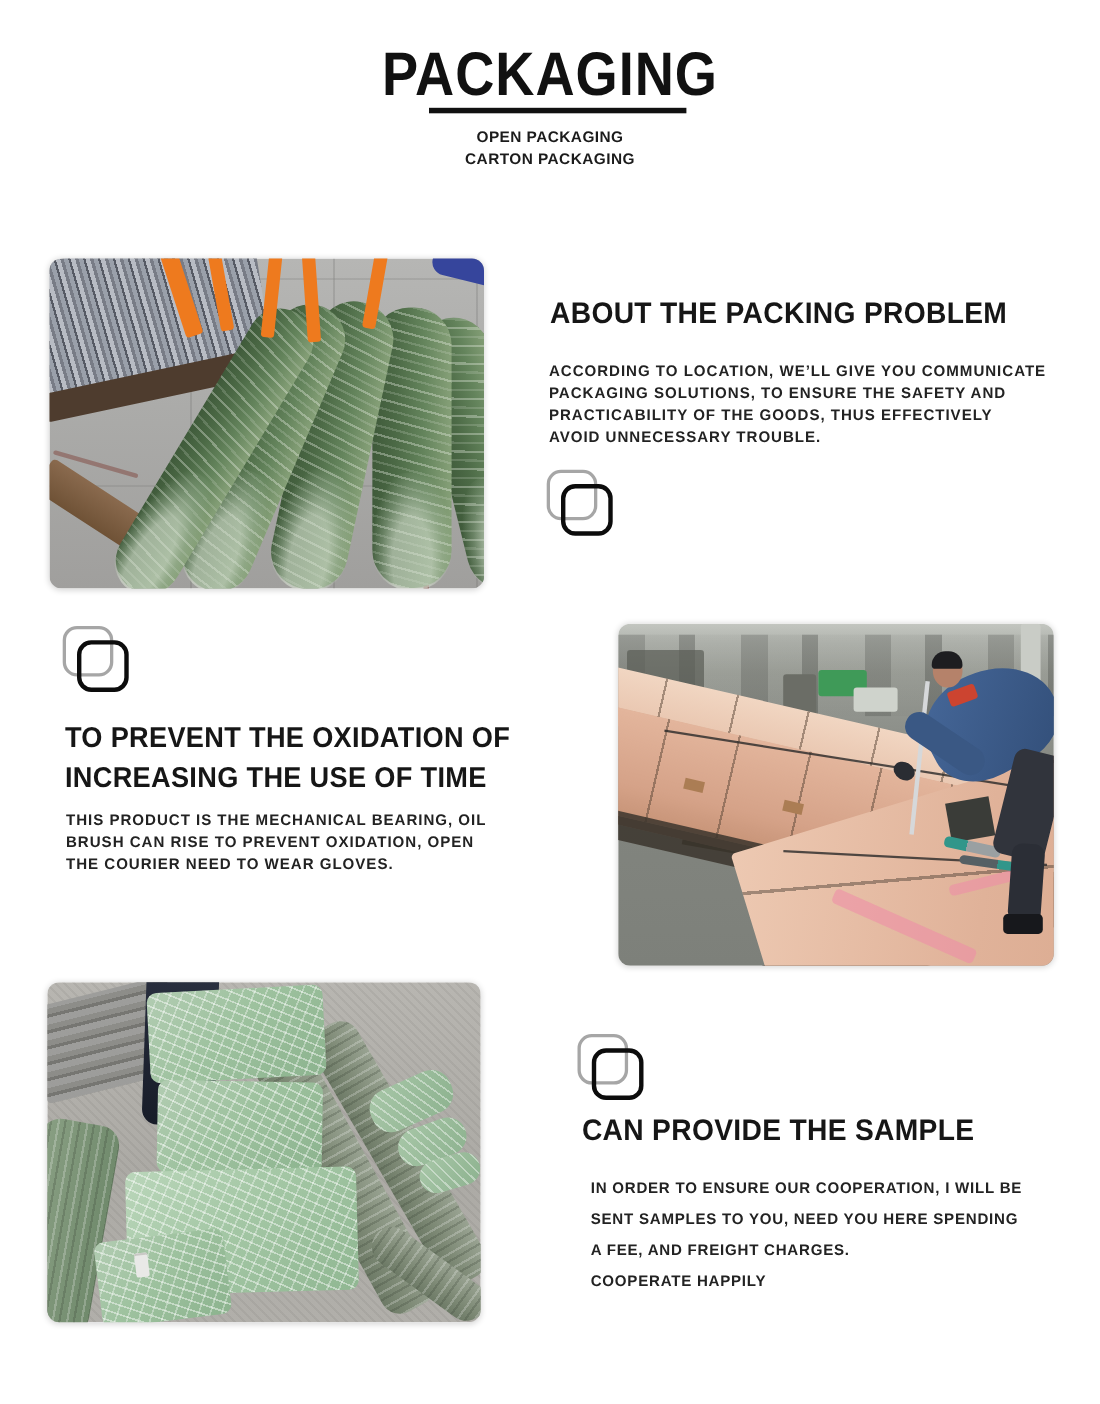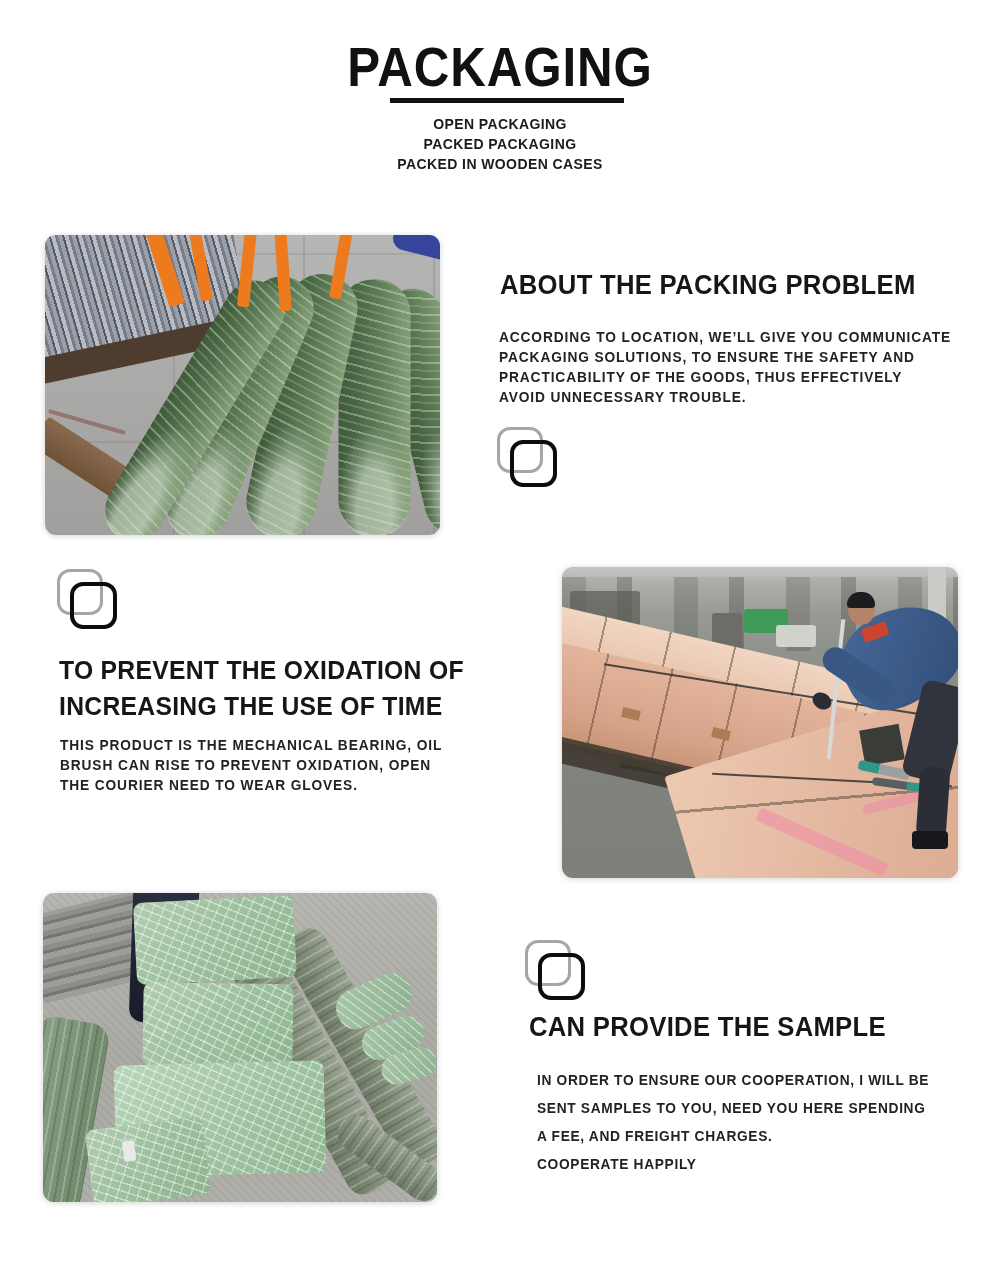--- a/index.html
+++ b/index.html
@@ -95,22 +95,21 @@
 </style>
 </head>
 <body>
 
 <div class="canvas">
 
   <div class="hd-title">PACKAGING</div>
   <div class="hd-underline"></div>
   <div class="hd-subs">
     <div>OPEN PACKAGING</div>
-    <div>PACKED PACKAGING</div>
-    <div>PACKED IN WOODEN CASES</div>
+    <div>CARTON PACKAGING</div>
   </div>
 
   <div class="photo" style="left:45px;top:235px;width:395px;height:300px;">
     <div class="ab p1-floor" style="inset:0;"></div>
     <div class="ab p1-tile" style="inset:0;"></div>
     <div class="ab p1-stain-h" style="left:150px;top:110px;width:250px;height:5px;transform:rotate(1deg);"></div>
     <div class="ab p1-stain-v" style="left:340px;top:114px;width:5px;height:190px;"></div>
     <div class="ab p1-stain-h" style="left:2px;top:185px;width:80px;height:4px;transform:rotate(16deg);opacity:.45;"></div>
     <div class="ab p1-steel" style="left:-10px;top:-12px;width:205px;height:122px;transform:rotate(-9deg);"></div>
     <div class="ab p1-skid" style="left:-6px;top:104px;width:185px;height:26px;transform:rotate(-12deg);"></div>

